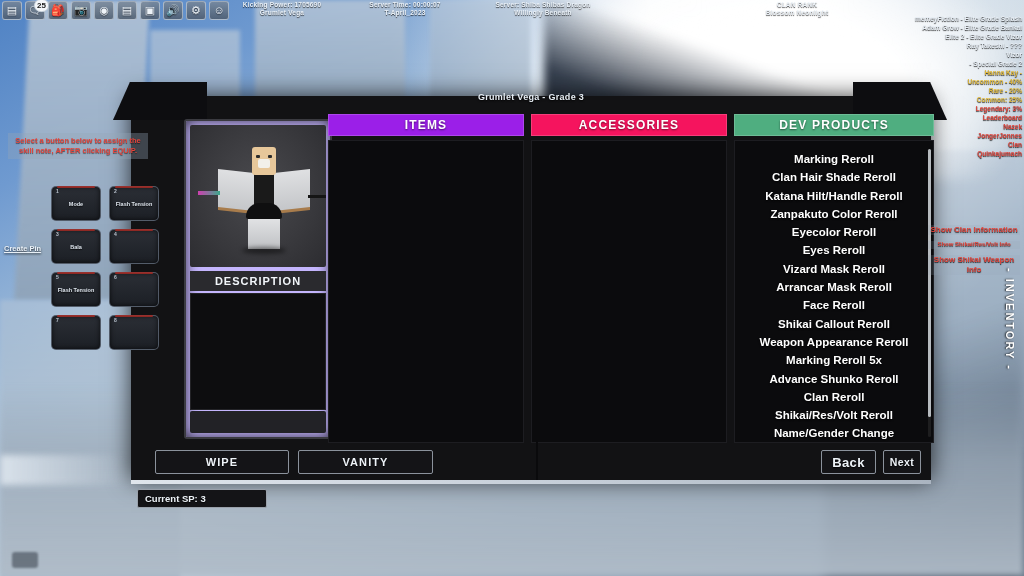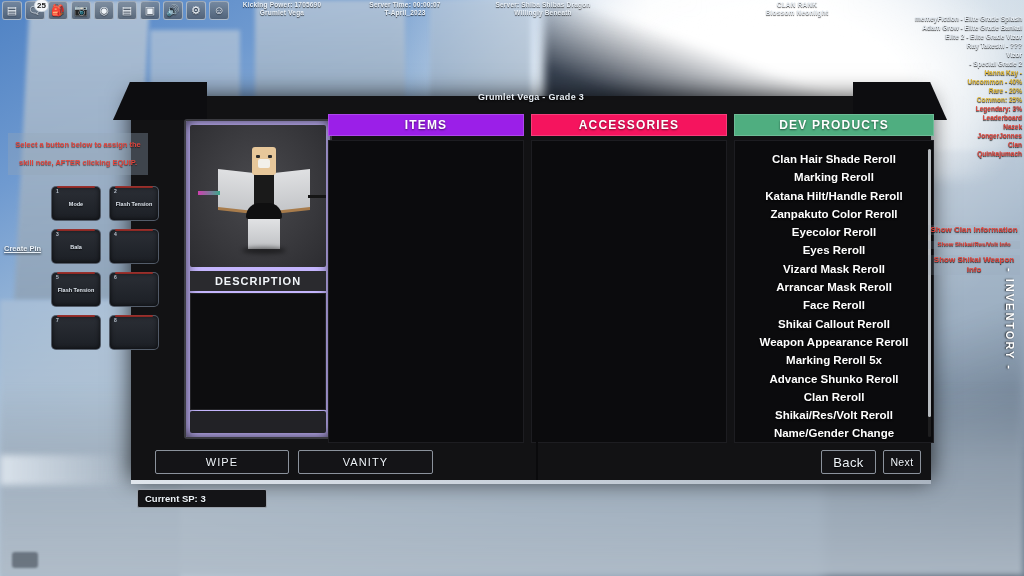--- a/index.html
+++ b/index.html
@@ -107,21 +107,21 @@
   #invVert {
     position:absolute; right:8px; top:268px; z-index:36;
     writing-mode:vertical-rl; color:#ffffff; font-weight:bold;
     font-size:11px; letter-spacing:2px; text-shadow:0 1px 2px rgba(0,0,0,.9);
   }
 
   
   #leftNote {
     position:absolute; left:8px; top:133px; width:140px; z-index:35;
     background:rgba(150,166,184,.35);
-    color:#e1453c; font-weight:bold; font-size:7.5px; line-height:18px;
+    color:#e1453c; font-weight:bold; font-size:7.5px; line-height:10px;
     text-align:center; padding:3px 2px; filter:blur(.3px);
     text-shadow:0 1px 1px rgba(0,0,0,.55);
   }
   #createNote {
     position:absolute; left:4px; top:244px; z-index:35;
     color:#e9f0f7; font-weight:bold; font-size:7.5px;
     text-shadow:0 1px 2px rgba(0,0,0,.8); filter:blur(.3px);text-decoration:underline;
   }
   #skillGrid {
     position:absolute; left:51px; top:186px; width:108px; z-index:34;
@@ -246,21 +246,21 @@
   }
 
   
   #bottomBar {
     position:absolute; left:131px; top:440px; width:800px; height:40px; z-index:26;
   }
   .btn {
     position:absolute; height:24px; background:#141417;
     border:1px solid #8b929c; border-radius:2px;
     display:flex; align-items:center; justify-content:center;
-    color:#eef3f8; font-size:11px; font-weight:normal; letter-spacing:1.1px;
+    color:#eef3f8; font-size:11px; font-weight:bold; letter-spacing:1.1px;
     text-shadow:0 1px 1px rgba(0,0,0,.8); cursor:pointer;
   }
   #btnWipe   { left:24px;  top:10px; width:134px; }
   #btnVanity { left:167px; top:10px; width:135px; }
   #btnBack   { left:690px; top:10px; width:55px; letter-spacing:.4px; font-size:13px; }
   #btnNext   { left:752px; top:10px; width:38px; letter-spacing:.4px; font-size:10.5px; }
   .divider { position:absolute; left:405px; top:0; width:2px; height:40px; background:#0a0a0c; }
 
   #spBar {
     position:absolute; left:137px; top:489px; width:130px; height:19px; z-index:30;
@@ -413,22 +413,22 @@
   <div class="colBody" id="bodyItems"></div>
 </div>
 <div class="col acc">
   <div class="colHdr" id="hdrAcc" style="background: rgb(245, 20, 94);">ACCESSORIES</div>
   <div class="colBody" id="bodyAcc"></div>
 </div>
 <div class="col dev">
   <div class="colHdr" id="hdrDev" style="background: rgb(79, 174, 128);">DEV PRODUCTS</div>
   <div class="colBody" id="bodyDev">
     <div class="devList" id="devList">
+        <div class="devItem">Marking Reroll</div>
         <div class="devItem">Clan Hair Shade Reroll</div>
-        <div class="devItem">Marking Reroll</div>
         <div class="devItem">Katana Hilt/Handle Reroll</div>
         <div class="devItem">Zanpakuto Color Reroll</div>
         <div class="devItem">Eyecolor Reroll</div>
         <div class="devItem">Eyes Reroll</div>
         <div class="devItem">Vizard Mask Reroll</div>
         <div class="devItem">Arrancar Mask Reroll</div>
         <div class="devItem">Face Reroll</div>
         <div class="devItem">Shikai Callout Reroll</div>
         <div class="devItem">Weapon Appearance Reroll</div>
         <div class="devItem">Marking Reroll 5x</div>

